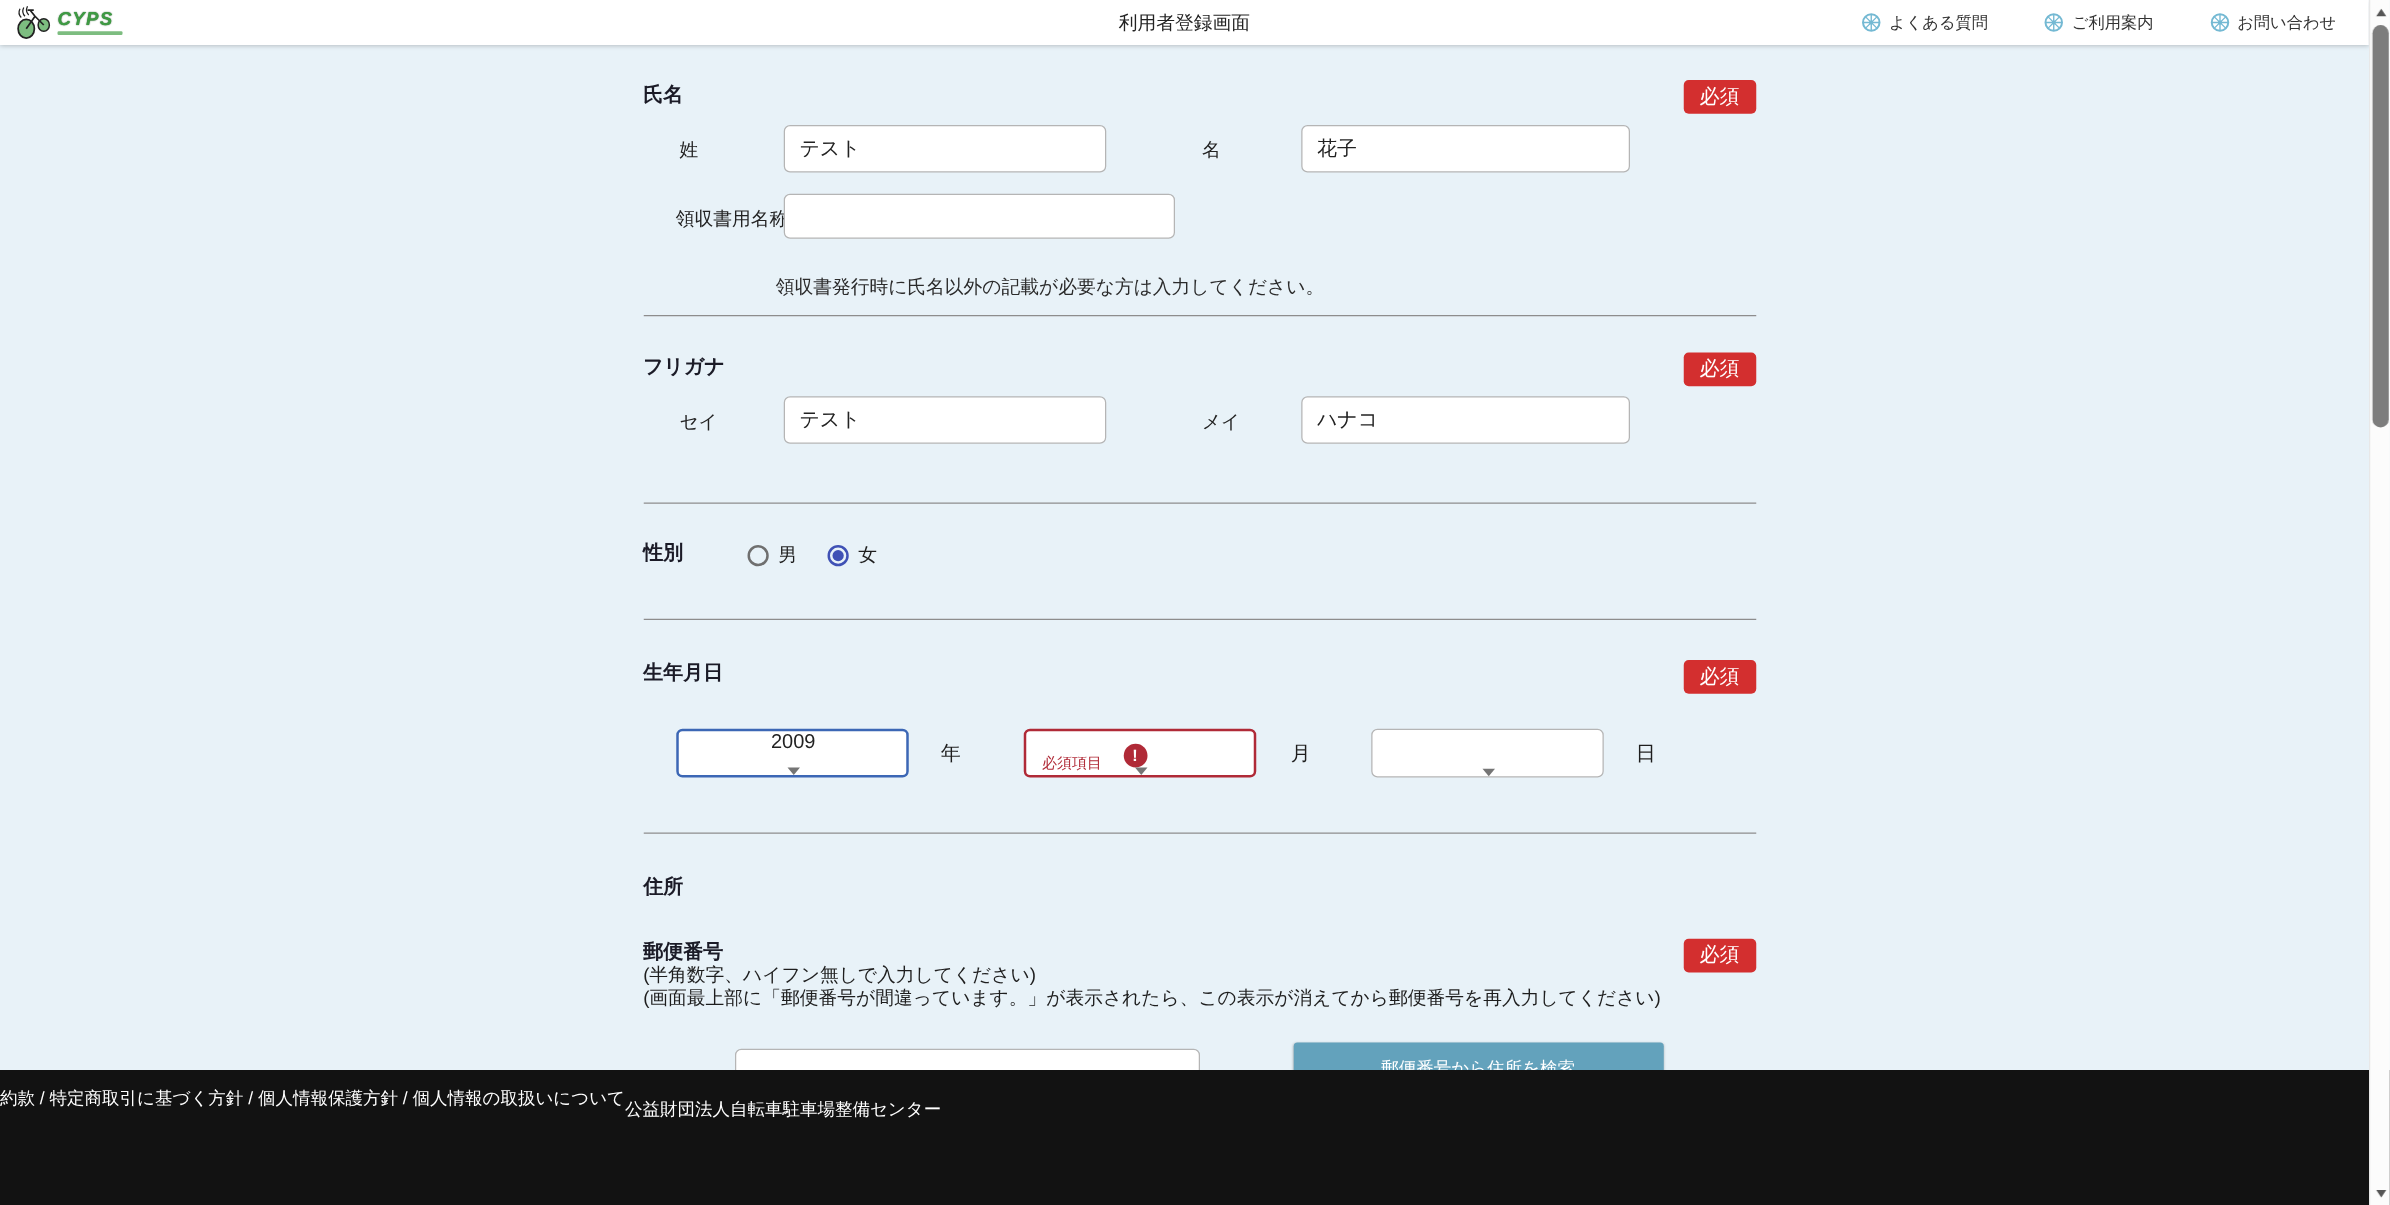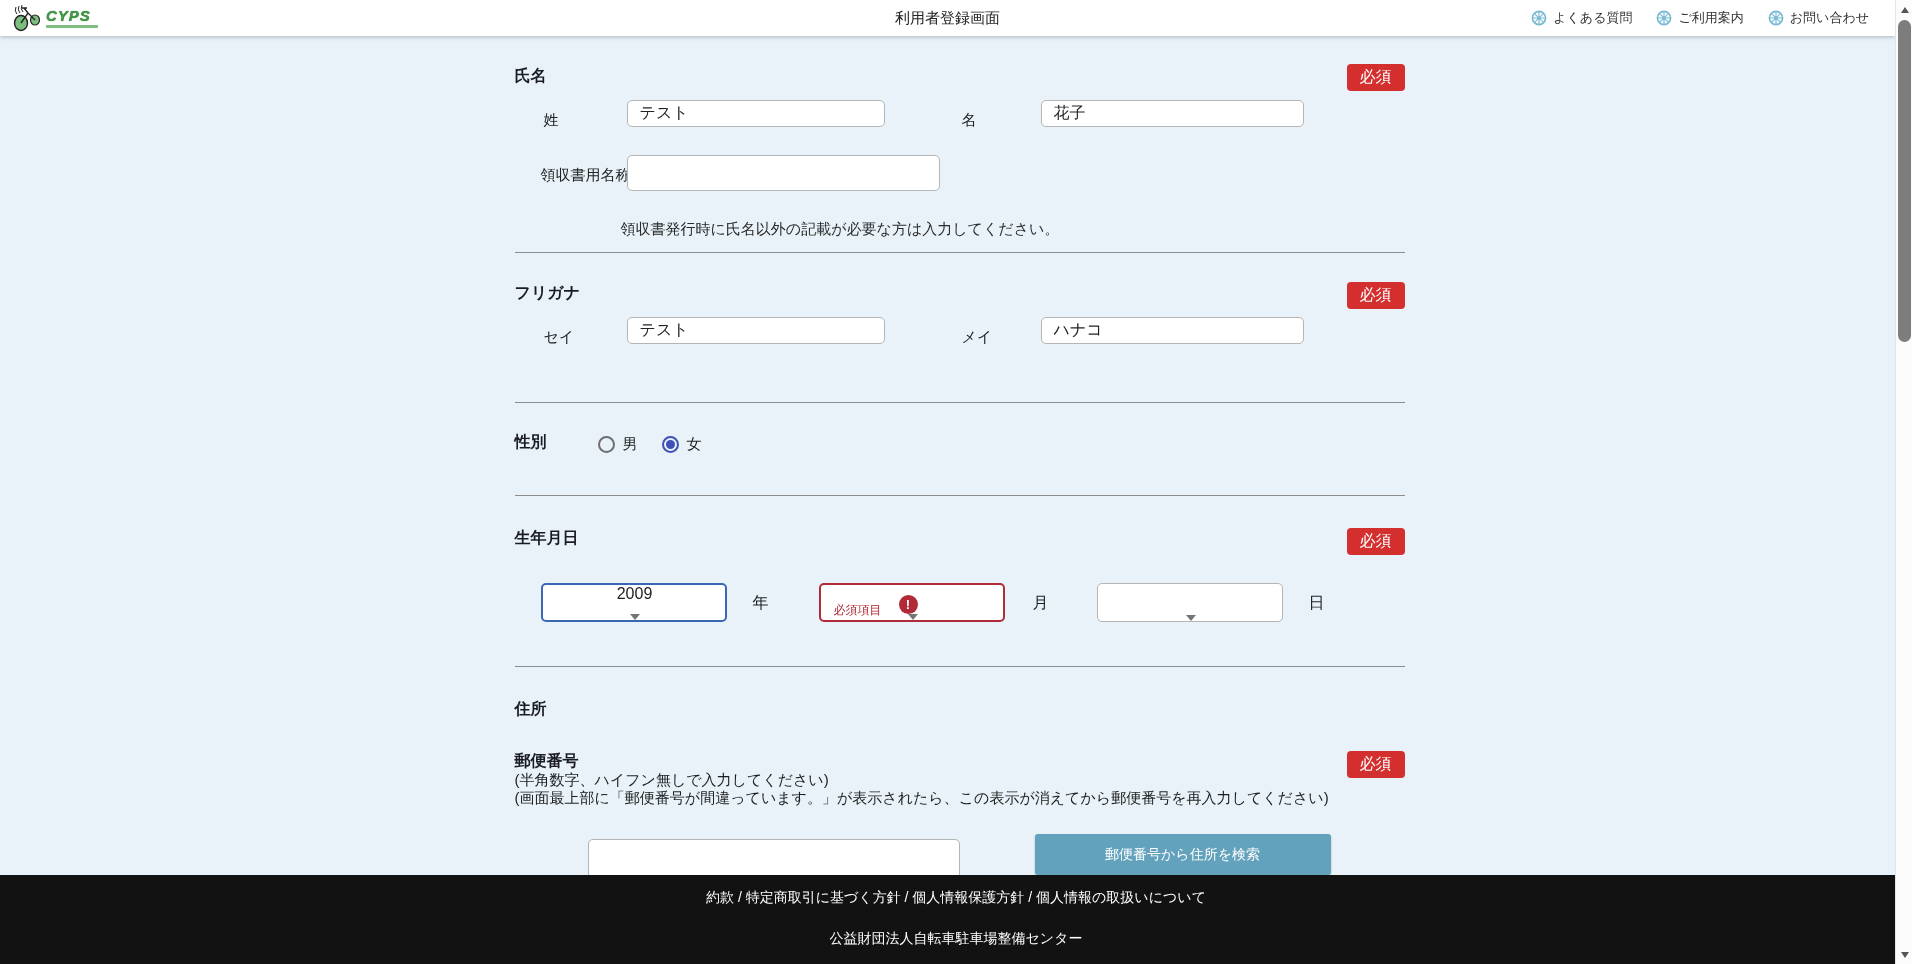--- a/index.html
+++ b/index.html
@@ -8,21 +8,21 @@
 
   
   .header { position:fixed; top:0; left:0; width:1895px; height:36px; background:#ffffff;
     box-shadow:0 1px 4px rgba(0,0,0,.25); z-index:20; display:flex; align-items:center; }
   .logo { display:flex; align-items:center; margin-left:12px; width:220px; }
   .logo-text { margin-left:4px; display:flex; flex-direction:column; line-height:1; }
   .logo-brand { font-size:15px; font-weight:bold; font-style:italic; color:#3e9b43;
     letter-spacing:1px; text-shadow:0 0 1px #1c4d1f; }
   .logo-tagline { margin-top:2px; height:3px; width:52px; background:#7dbd80; border-radius:1px; }
   .header-title { position:absolute; left:0; right:0; text-align:center; font-size:15px; color:#222; }
-  .header-links { margin-left:auto; display:flex; align-items:center; gap:24px; margin-right:26px; z-index:2;font-family:Liberation Mono, monospace; }
+  .header-links { margin-left:auto; display:flex; align-items:center; gap:45px; margin-right:26px; z-index:2;font-family:Liberation Mono, monospace; }
   .header-link { display:flex; align-items:center; gap:6px; cursor:pointer; }
   .header-link span { font-size:13px; color:#333; }
 
   
   .scrollbar { position:fixed; top:0; right:0; width:17px; height:964px; background:#fcfcfc;
     border-left:1px solid #e4e4e4; z-index:40; }
   .scroll-arrow { position:absolute; left:0; width:17px; height:17px; display:flex;
     align-items:center; justify-content:center; }
   .scroll-arrow.up { top:1px; }
   .scroll-arrow.down { bottom:1px; }
@@ -38,21 +38,21 @@
     background:#e8f2f8; overflow:hidden;padding-left:24px; }
   .content { position:relative; width:890px; margin:0 auto; height:839px; }
 
   .section-heading { position:absolute; font-size:16px; font-weight:bold; color:#1b1b27; }
   .divider { position:absolute; left:0; width:890px; height:0; border-top:1px solid #8d8d8d; }
 
   .badge { position:absolute; width:58px; height:27px; background:#d32f2f; color:#fff;
     font-size:16px; border-radius:4px; display:flex; align-items:center; justify-content:center; }
 
   .field-label { position:absolute; font-size:15px; color:#222; }
-  .text-input { position:absolute; height:27px; background:#fff; border:1px solid #b5b5b5;
+  .text-input { position:absolute; height:38px; background:#fff; border:1px solid #b5b5b5;
     border-radius:5px; font-size:16px; color:#222; padding:0 12px;
     font-family:"Liberation Sans","DejaVu Sans",sans-serif; }
   .helper-text { position:absolute; font-size:15px; color:#2b2b2b; }
   .note-text { position:absolute; font-size:15px; color:#1e1e1e; }
 
   
   .radio-group { position:absolute; display:flex; align-items:center; gap:24px; }
   .radio-option { display:flex; align-items:center; gap:8px; cursor:pointer; }
   .radio-circle { width:17px; height:17px; border-radius:50%; border:2px solid #6f6f6f; background:transparent;
     display:flex; align-items:center; justify-content:center; }
@@ -73,22 +73,22 @@
     margin-right:9px; }
   .unit-label { position:absolute; font-size:16px; color:#1e1e1e; }
   .error-text { position:absolute; font-size:12px; color:#b02a37; }
 
   
   .search-button { position:absolute; width:296px; height:41px; background:#63a2bc; color:#ffffff;
     font-size:14px; border:none; border-radius:3px; cursor:pointer; box-shadow:0 1px 2px rgba(0,0,0,.25);
     font-family:"Liberation Sans","DejaVu Sans",sans-serif; }
 
   
-  .footer { position:fixed; left:0; bottom:0; width:1912px; height:89px; background:#121212;
-    z-index:30; display:flex; flex-direction:column; align-items:center; }
+  .footer { position:fixed; left:0; bottom:0; width:1912px; height:108px; background:#121212;
+    z-index:30; display:flex; flex-direction:row; }
   .footer-links { margin-top:14px; font-size:14px; color:#fff; }
   .footer-link { color:#fff; cursor:pointer; }
   .footer-sep { color:#fff; }
   .footer-company { margin-top:23px; font-size:14px; color:#fff; cursor:pointer; }
 </style>
 </head>
 <body>
 
 <div class="header">
   <div class="logo">

